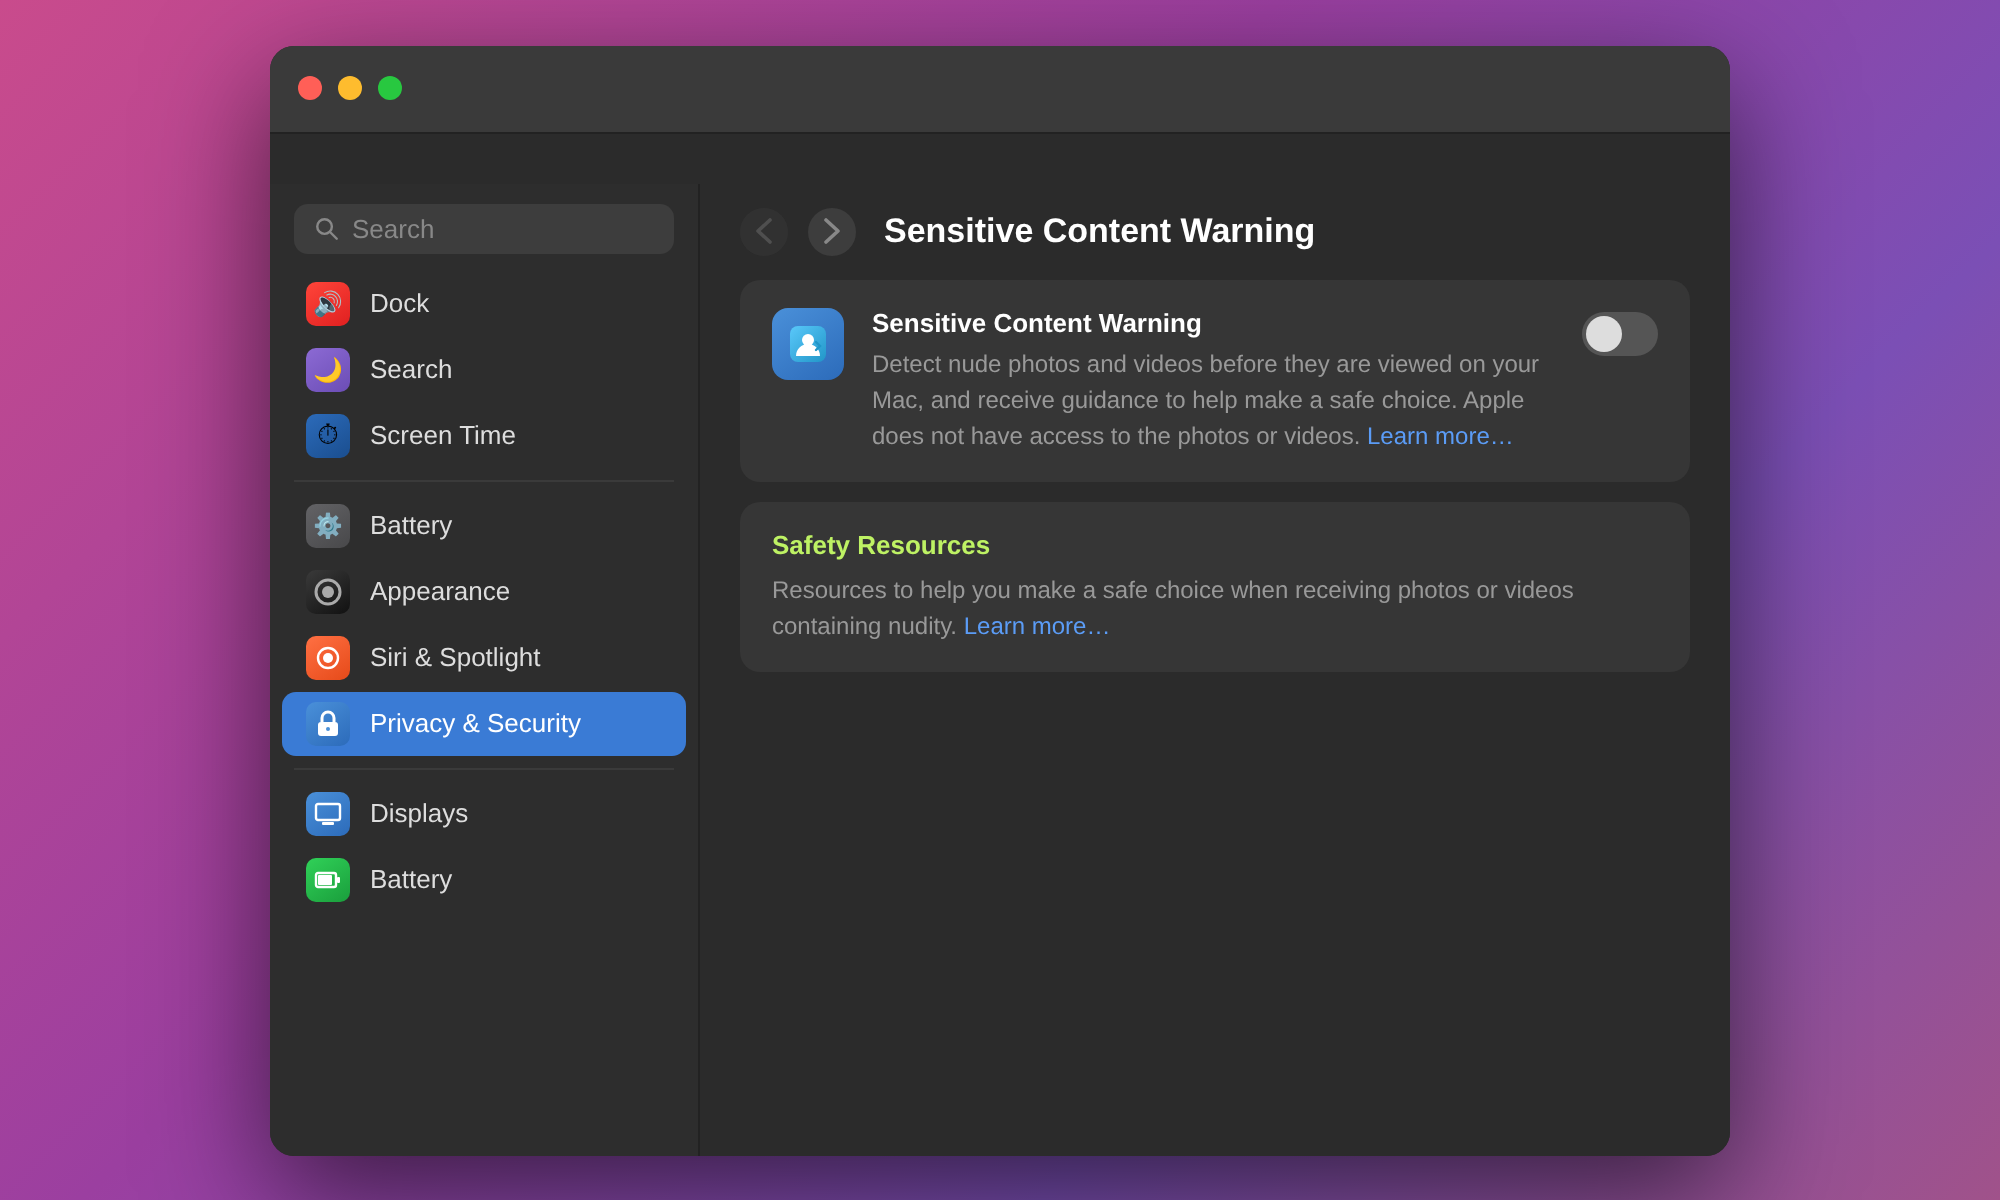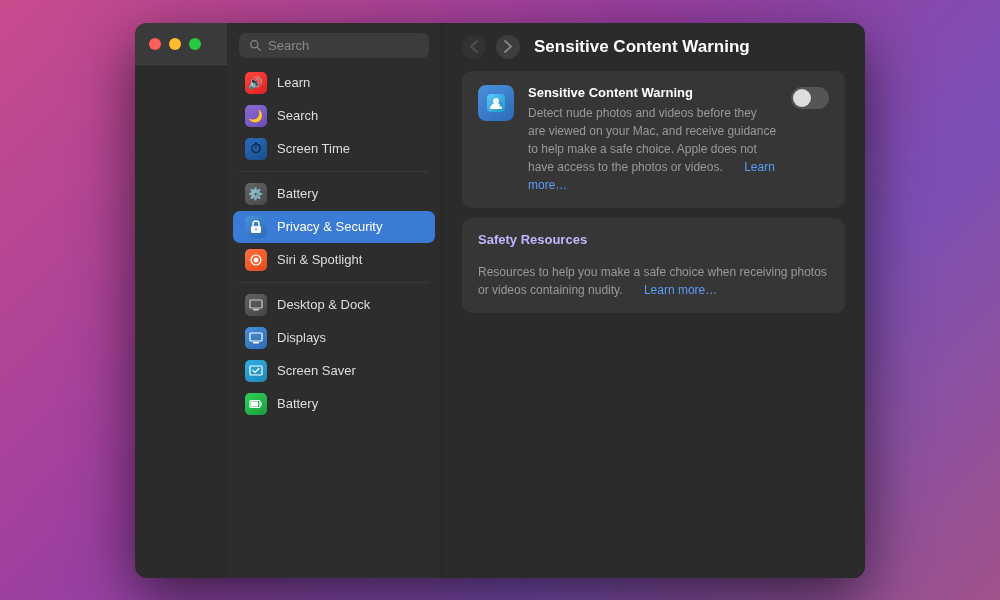--- a/index.html
+++ b/index.html
@@ -14,23 +14,24 @@
       justify-content: center;
       font-family: -apple-system, BlinkMacSystemFont, 'SF Pro Text', 'Helvetica Neue', sans-serif;
     }
 
     .window {
       width: 730px;
       height: 555px;
       background: #2b2b2b;
       border-radius: 12px;
       display: flex;
-      flex-direction: row;
+      flex-direction: column;
       overflow: hidden;
       box-shadow: 0 20px 60px rgba(0,0,0,0.6);
+      gap: 25px;
     }
 
     
     .title-bar {
       height: 44px;
       background: #3a3a3a;
       display: flex;
       align-items: center;
       padding: 0 14px;
       flex-shrink: 0;
@@ -237,21 +238,20 @@
     .card-desc {
       font-size: 12px;
       color: #999;
       line-height: 1.5;
     }
 
     .card-desc a, .learn-more {
       color: #5b9cf6;
       text-decoration: none;
       cursor: pointer;
-      margin-left: 18px;
     }
 
     .card-toggle {
       flex-shrink: 0;
       align-self: flex-start;
       margin-top: 2px;
     }
 
     
     .toggle {
@@ -279,22 +279,22 @@
     .icon-red { background: linear-gradient(145deg, #ff453a, #e02020); }
     .icon-purple { background: linear-gradient(145deg, #8c6ad4, #6b4db5); }
     .icon-blue-dark { background: linear-gradient(145deg, #2c6bba, #1a4e8f); }
     .icon-gray { background: linear-gradient(145deg, #636366, #48484a); }
     .icon-black { background: linear-gradient(145deg, #444, #222); }
     .icon-blue { background: linear-gradient(145deg, #4a90d9, #2c6bba); }
 
     .safety-card .card-title {
       font-size: 13px;
       font-weight: 600;
-      color: #c4b5fd;
-      margin-bottom: 16px;
+      color: #bef264;
+      margin-bottom: 6px;
     }
   </style>
 </head>
 <body>
 
 <div class="window">
 
   <div class="title-bar">
     <div class="traffic-lights">
       <div class="traffic-light tl-red"></div>
@@ -313,85 +313,76 @@
             <line x1="10" y1="10" x2="14" y2="14" stroke="#888" stroke-width="1.5" stroke-linecap="round"></line>
           </svg>
           <span class="search-input-text">Search</span>
         </div>
       </div>
 
       <div class="sidebar-list">
 
         <div class="sidebar-item">
           <div class="item-icon icon-red">🔊</div>
-          <span class="item-label">Learn</span>
+          <span class="item-label">Dock</span>
         </div>
         <div class="sidebar-item">
           <div class="item-icon icon-purple">🌙</div>
           <span class="item-label">Search</span>
         </div>
         <div class="sidebar-item">
           <div class="item-icon icon-blue-dark" style="font-size:14px;">⏱</div>
           <span class="item-label">Screen Time</span>
         </div>
 
         <div class="sidebar-divider"></div>
 
         <div class="sidebar-item">
           <div class="item-icon icon-gray">⚙️</div>
           <span class="item-label">Battery</span>
+        </div>
+        <div class="sidebar-item">
+          <div class="item-icon icon-black" style="background:linear-gradient(145deg,#3a3a3a,#111);">
+            <svg width="14" height="14" viewBox="0 0 14 14">
+                <circle cx="7" cy="7" r="6" stroke="#aaa" stroke-width="1.5" fill="none"></circle>
+                <circle cx="7" cy="7" r="3" fill="#aaa"></circle>
+              </svg>
+          </div>
+          <span class="item-label">Appearance</span>
+        </div>
+        <div class="sidebar-item">
+          <div class="item-icon" style="background:linear-gradient(145deg,#ff7043,#e64a19);">
+            <svg width="14" height="14" viewBox="0 0 14 14">
+                <circle cx="7" cy="7" r="5" fill="none" stroke="white" stroke-width="1.2"></circle>
+                <circle cx="7" cy="7" r="2.5" fill="white"></circle>
+              </svg>
+          </div>
+          <span class="item-label">Siri &amp; Spotlight</span>
         </div>
         <div class="sidebar-item active">
           <div class="item-icon" style="background:linear-gradient(145deg,#4a90d9,#2c6bba);">
             <svg width="12" height="14" viewBox="0 0 12 14">
                 <rect x="1" y="6" width="10" height="7" rx="1.5" fill="white"></rect>
                 <path d="M3 6V4a3 3 0 016 0v2" stroke="white" stroke-width="1.5" fill="none"></path>
                 <circle cx="6" cy="9.5" r="1" fill="#4a90d9"></circle>
               </svg>
           </div>
           <span class="item-label">Privacy &amp; Security</span>
         </div>
-        <div class="sidebar-item">
-          <div class="item-icon" style="background:linear-gradient(145deg,#ff7043,#e64a19);">
-            <svg width="14" height="14" viewBox="0 0 14 14">
-                <circle cx="7" cy="7" r="5" fill="none" stroke="white" stroke-width="1.2"></circle>
-                <circle cx="7" cy="7" r="2.5" fill="white"></circle>
-              </svg>
-          </div>
-          <span class="item-label">Siri &amp; Spotlight</span>
-        </div>
 
         <div class="sidebar-divider"></div>
 
-        <div class="sidebar-item">
-          <div class="item-icon icon-gray" style="background:linear-gradient(145deg,#636366,#444);">
-            <svg width="14" height="12" viewBox="0 0 14 12">
-                <rect x="1" y="1" width="12" height="8" rx="1" stroke="#ccc" stroke-width="1.2" fill="none"></rect>
-                <rect x="4" y="10" width="6" height="1.5" rx="0.5" fill="#ccc"></rect>
-              </svg>
-          </div>
-          <span class="item-label">Desktop &amp; Dock</span>
-        </div>
         <div class="sidebar-item">
           <div class="item-icon" style="background:linear-gradient(145deg,#4a90d9,#2c6bba);">
             <svg width="14" height="12" viewBox="0 0 14 12">
                 <rect x="1" y="1" width="12" height="8" rx="1" stroke="white" stroke-width="1.2" fill="none"></rect>
                 <rect x="4" y="10" width="6" height="1.5" rx="0.5" fill="white"></rect>
               </svg>
           </div>
           <span class="item-label">Displays</span>
-        </div>
-        <div class="sidebar-item">
-          <div class="item-icon" style="background:linear-gradient(145deg,#32ade6,#1e8ab5);">
-            <svg width="14" height="11" viewBox="0 0 14 11">
-                <rect x="1" y="1" width="12" height="9" rx="1" fill="none" stroke="white" stroke-width="1.2"></rect>
-                <path d="M4 5.5l2 2 4-4" stroke="white" stroke-width="1.2" fill="none" stroke-linecap="round"></path>
-              </svg>
-          </div>
-          <span class="item-label">Screen Saver</span>
         </div>
         <div class="sidebar-item">
           <div class="item-icon" style="background:linear-gradient(145deg,#30d158,#1a9e3c);">
             <svg width="14" height="10" viewBox="0 0 14 10">
                 <rect x="1" y="1.5" width="10" height="7" rx="1" stroke="white" stroke-width="1.2" fill="none"></rect>
                 <rect x="11.5" y="3.5" width="1.5" height="3" rx="0.5" fill="white"></rect>
                 <rect x="2" y="2.5" width="7" height="5" rx="0.5" fill="white"></rect>
               </svg>
           </div>
           <span class="item-label">Battery</span>

